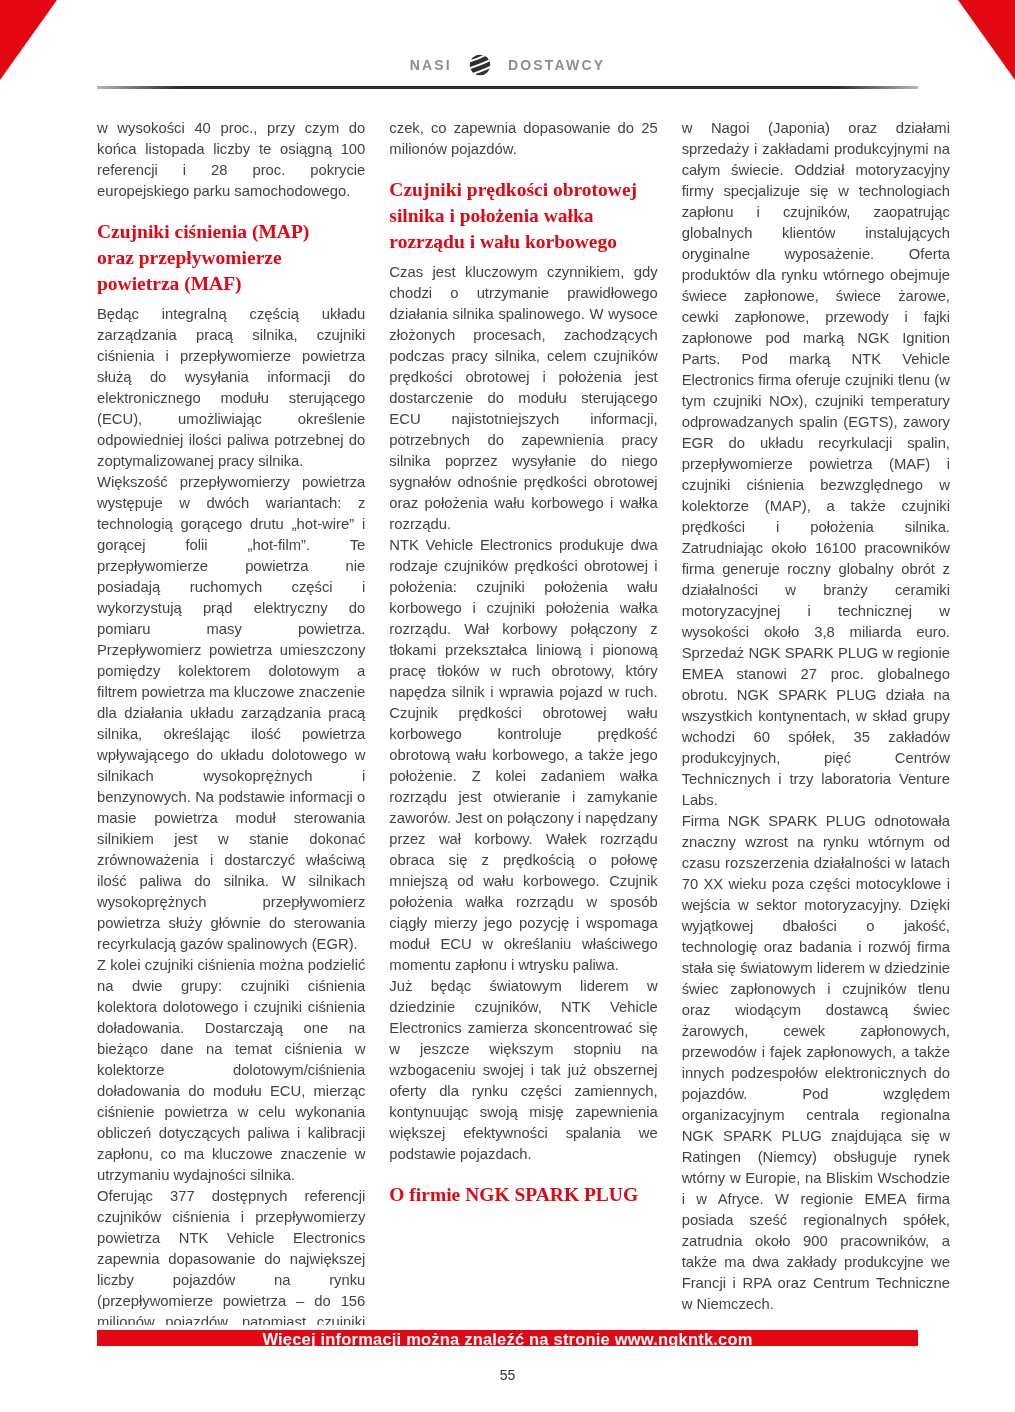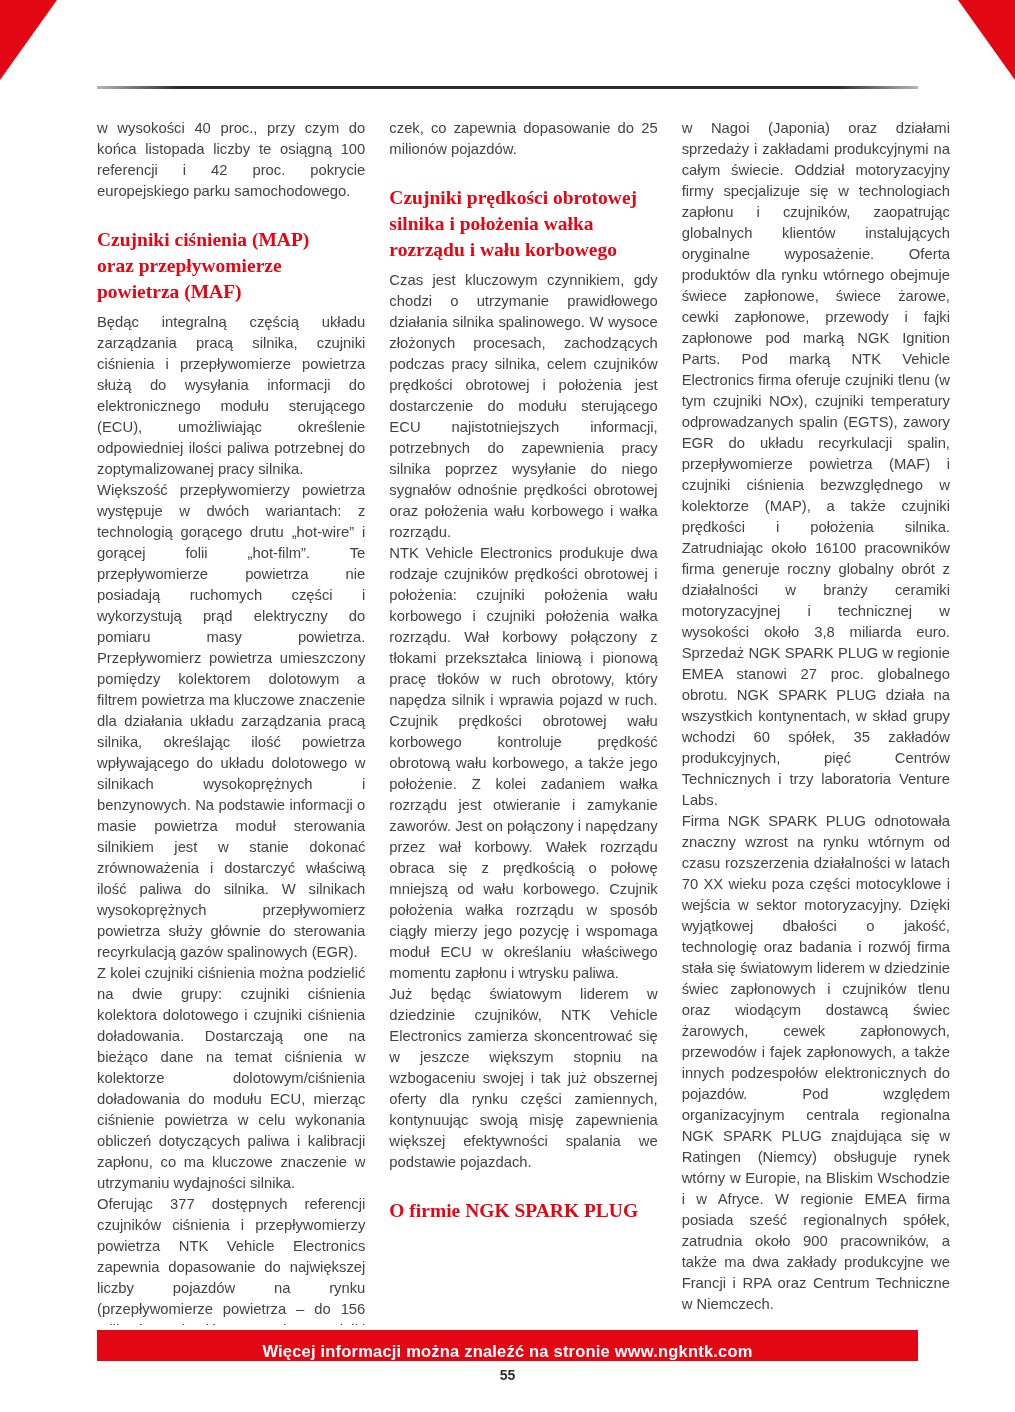--- a/index.html
+++ b/index.html
@@ -16,46 +16,65 @@
   .runhead .logo { display:inline-flex; align-items:center; }
 
   .rule { position:absolute; top:86px; left:97px; width:821px; height:3px;
           background:linear-gradient(90deg,#b5b5b5,#2c2c2c 10%,#2c2c2c 90%,#b5b5b5); }
 
   .cols { position:absolute; top:118px; left:97px; width:853px; height:1207px;
           display:flex; gap:24px; overflow:hidden; }
   .col  { flex:1; min-width:0; }
   .col p { margin:0; font-size:14.8px; line-height:21px; color:#434343;
            text-align:justify; hyphens:auto; -webkit-hyphens:auto; }
-  .col h2 { margin:25px 0 7px 0; font-family:"Liberation Serif", serif; font-weight:700;
+  .col h2 { margin:17px 0 7px 0; font-family:"Liberation Serif", serif; font-weight:700;
             font-size:19.5px; line-height:26px; color:#e30613; white-space:pre-line; }
   .col > :first-child { margin-top:0; }
 
-  .banner { position:absolute; left:97px; top:1330px; width:821px; height:31px;
-            background:#e30613; display:flex; align-items:flex-end; justify-content:center; }
+  .banner { position:absolute; left:97px; top:1330px; width:821px; height:16px;
+            background:#e30613; display:flex; align-items:flex-start; justify-content:center; }
   .banner span { color:#ffffff; font-weight:700; font-size:16.5px; letter-spacing:0.2px; }
 
   .pagenum { position:absolute; top:1367px; left:97px; width:821px; text-align:center;
-             font-weight:700; font-size:14px; color:#2f2f2f; }
+             font-weight:400; font-size:14px; color:#2f2f2f; }
 </style>
 </head>
 <body>
 
 <div class="page">
 
   <div class="tri tri-left"></div>
   <div class="tri tri-right"></div>
 
+  <div class="runhead">
+    <span>NASI</span>
+    <span class="logo">
+      <svg width="24" height="24" viewBox="0 0 24 24" aria-hidden="true">
+        <defs>
+            <clipPath id="lc1">
+              <circle cx="12" cy="12" r="10.5"></circle>
+            </clipPath>
+          </defs>
+        <g clip-path="url(#lc1)">
+          <circle cx="12" cy="12" r="10.5" fill="#2f2f2f"></circle>
+          <path d="M-4 10 C4 8, 16 4, 28 -4" stroke="#ffffff" stroke-width="2" fill="none"></path>
+          <path d="M-4 17 C6 14, 16 11, 28 4" stroke="#ffffff" stroke-width="2" fill="none"></path>
+          <path d="M-4 24 C8 20, 18 17, 28 11" stroke="#ffffff" stroke-width="2" fill="none"></path>
+        </g>
+      </svg>
+    </span>
+    <span>DOSTAWCY</span>
+  </div>
 
   <div class="rule"></div>
 
   <div class="cols">
 
     <div class="col">
-      <p>w wysokości 40 proc., przy czym do końca listopada liczby te osiągną 100 referencji i 42 proc. pokrycie europejskiego parku samochodowego.</p>
+      <p>w wysokości 40 proc., przy czym do końca listopada liczby te osiągną 100 referencji i 28 proc. pokrycie europejskiego parku samochodowego.</p>
       <h2>Czujniki ciśnienia (MAP)
 oraz przepływomierze
 powietrza (MAF)</h2>
       <p>Będąc integralną częścią układu zarządzania pracą silnika, czujniki ciśnienia i przepływomierze powietrza służą do wysyłania informacji do elektronicznego modułu sterującego (ECU), umożliwiając określenie odpowiedniej ilości paliwa potrzebnej do zoptymalizowanej pracy silnika.</p>
       <p>Większość przepływomierzy powietrza występuje w dwóch wariantach: z technologią gorącego drutu „hot-wire” i gorącej folii „hot-film”. Te przepływomierze powietrza nie posiadają ruchomych części i wykorzystują prąd elektryczny do pomiaru masy powietrza. Przepływomierz powietrza umieszczony pomiędzy kolektorem dolotowym a filtrem powietrza ma kluczowe znaczenie dla działania układu zarządzania pracą silnika, określając ilość powietrza wpływającego do układu dolotowego w silnikach wysokoprężnych i benzynowych. Na podstawie informacji o masie powietrza moduł sterowania silnikiem jest w stanie dokonać zrównoważenia i dostarczyć właściwą ilość paliwa do silnika. W silnikach wysokoprężnych przepływomierz powietrza służy głównie do sterowania recyrkulacją gazów spalinowych (EGR).</p>
       <p>Z kolei czujniki ciśnienia można podzielić na dwie grupy: czujniki ciśnienia kolektora dolotowego i czujniki ciśnienia doładowania. Dostarczają one na bieżąco dane na temat ciśnienia w kolektorze dolotowym/ciśnienia doładowania do modułu ECU, mierząc ciśnienie powietrza w celu wykonania obliczeń dotyczących paliwa i kalibracji zapłonu, co ma kluczowe znaczenie w utrzymaniu wydajności silnika.</p>
       <p>Oferując 377 dostępnych referencji czujników ciśnienia i przepływomierzy powietrza NTK Vehicle Electronics zapewnia dopasowanie do największej liczby pojazdów na rynku (przepływomierze powietrza – do 156 milionów pojazdów, natomiast czujniki ciśnienia – do 213 milionów pojazdów). Ponadto uwzględniono pięć typów wty-</p>
     </div>
 
     <div class="col">

